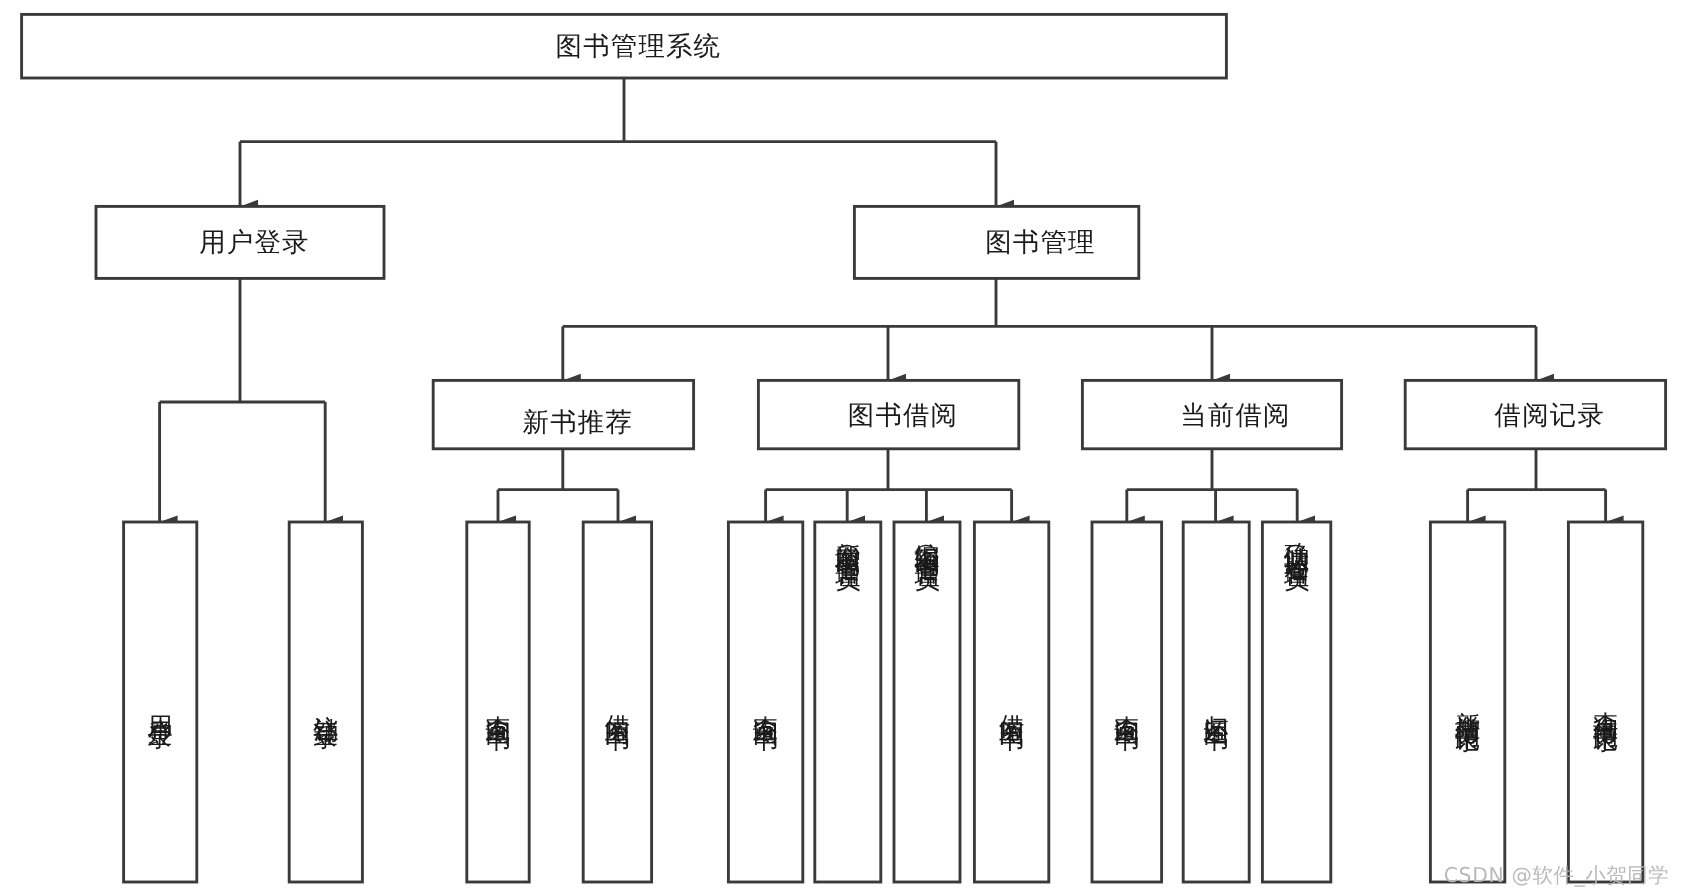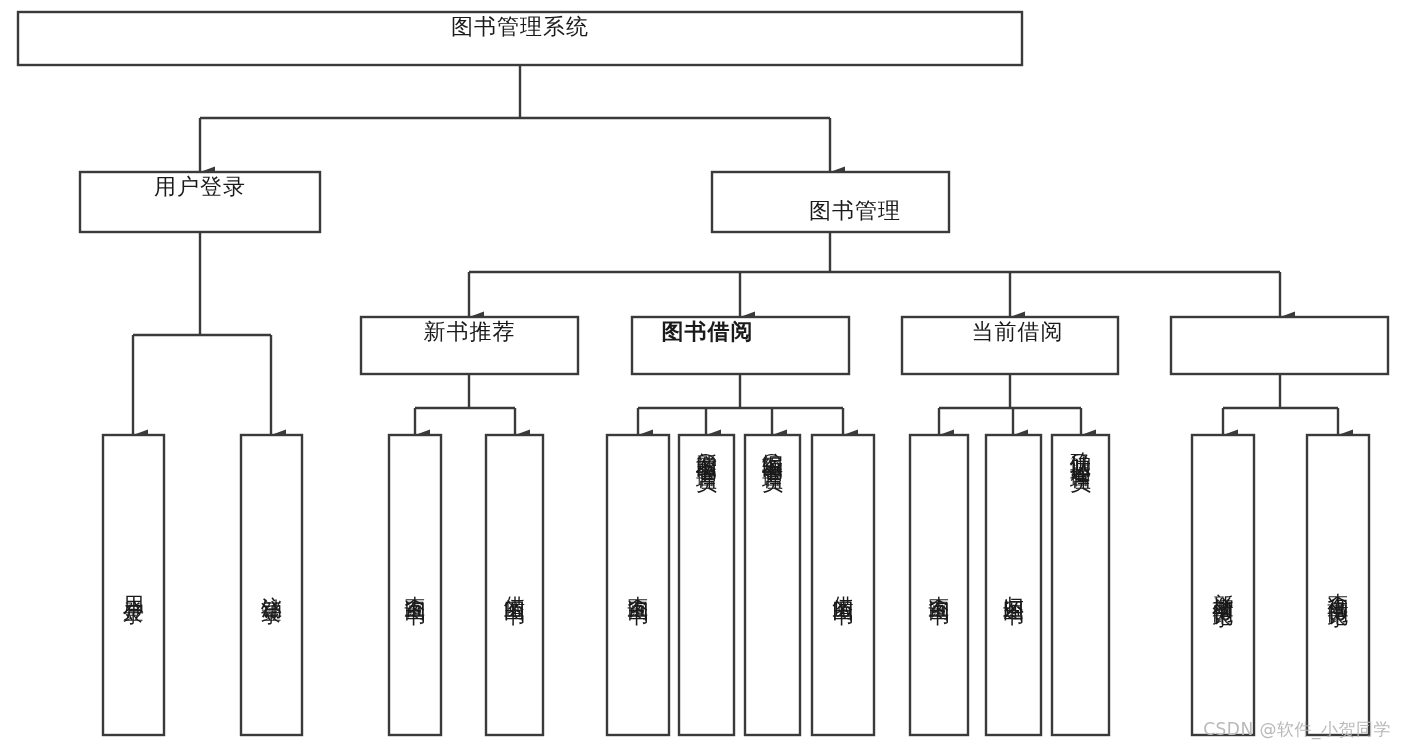--- a/index.html
+++ b/index.html
@@ -53,22 +53,24 @@
     text-orientation: upright;
     font-family: "DejaVu Sans", "Liberation Sans", sans-serif;
     font-size: 21px;
     color: #1a1a1a;
     letter-spacing: 3px;
     white-space: nowrap;
   }
   .hlabel-wrap {
     position: absolute;
     display: flex;
+    align-items: center;
     justify-content: center;
     pointer-events: none;
+    padding-left: 12px;
   }
   .hlabel-wrap span {
     font-family: "DejaVu Sans", "Liberation Sans", sans-serif;
     font-size: 22px;
     color: #1a1a1a;
     letter-spacing: 1px;
     white-space: nowrap;
   }
   #watermark {
     position: absolute;
@@ -161,33 +163,36 @@
     <rect class="node-box" x="1307" y="435" width="62" height="300"></rect>
   </svg>
 
   <div class="hlabel-wrap" style="left:18px; top:12px; width:1004px; height:53px;">
     <span>图书管理系统</span>
   </div>
 
   <div class="hlabel-wrap" style="left:80px; top:172px; width:240px; height:60px;">
     <span>用户登录</span>
   </div>
-  <div class="hlabel-wrap" style="left:712px; top:172px; width:286px; height:60px;margin-top:24px;">
+  <div class="hlabel-wrap" style="left:712px; top:172px; width:286px; height:60px;">
     <span>图书管理</span>
   </div>
 
   <div class="hlabel-wrap" style="left:361px; top:317px; width:217px; height:70px;">
     <span>新书推荐</span>
   </div>
-  <div class="hlabel-wrap" style="left:599px; top:317px; width:217px; height:57px;font-weight:bold;">
+  <div class="hlabel-wrap" style="left:632px; top:317px; width:217px; height:57px;">
     <span>图书借阅</span>
   </div>
   <div class="hlabel-wrap" style="left:902px; top:317px; width:231px; height:57px;">
     <span>当前借阅</span>
   </div>
+  <div class="hlabel-wrap" style="left:1171px; top:317px; width:217px; height:57px;">
+    <span>借阅记录</span>
+  </div>
 
   <div class="vlabel-wrap" style="left:103px; top:435px; width:61px; height:300px;">
     <span>用户登录</span>
   </div>
   <div class="vlabel-wrap" style="left:241px; top:435px; width:61px; height:300px;">
     <span>注销登录</span>
   </div>
   <div class="vlabel-wrap" style="left:389px; top:435px; width:52px; height:300px;">
     <span>查询图书</span>
   </div>

